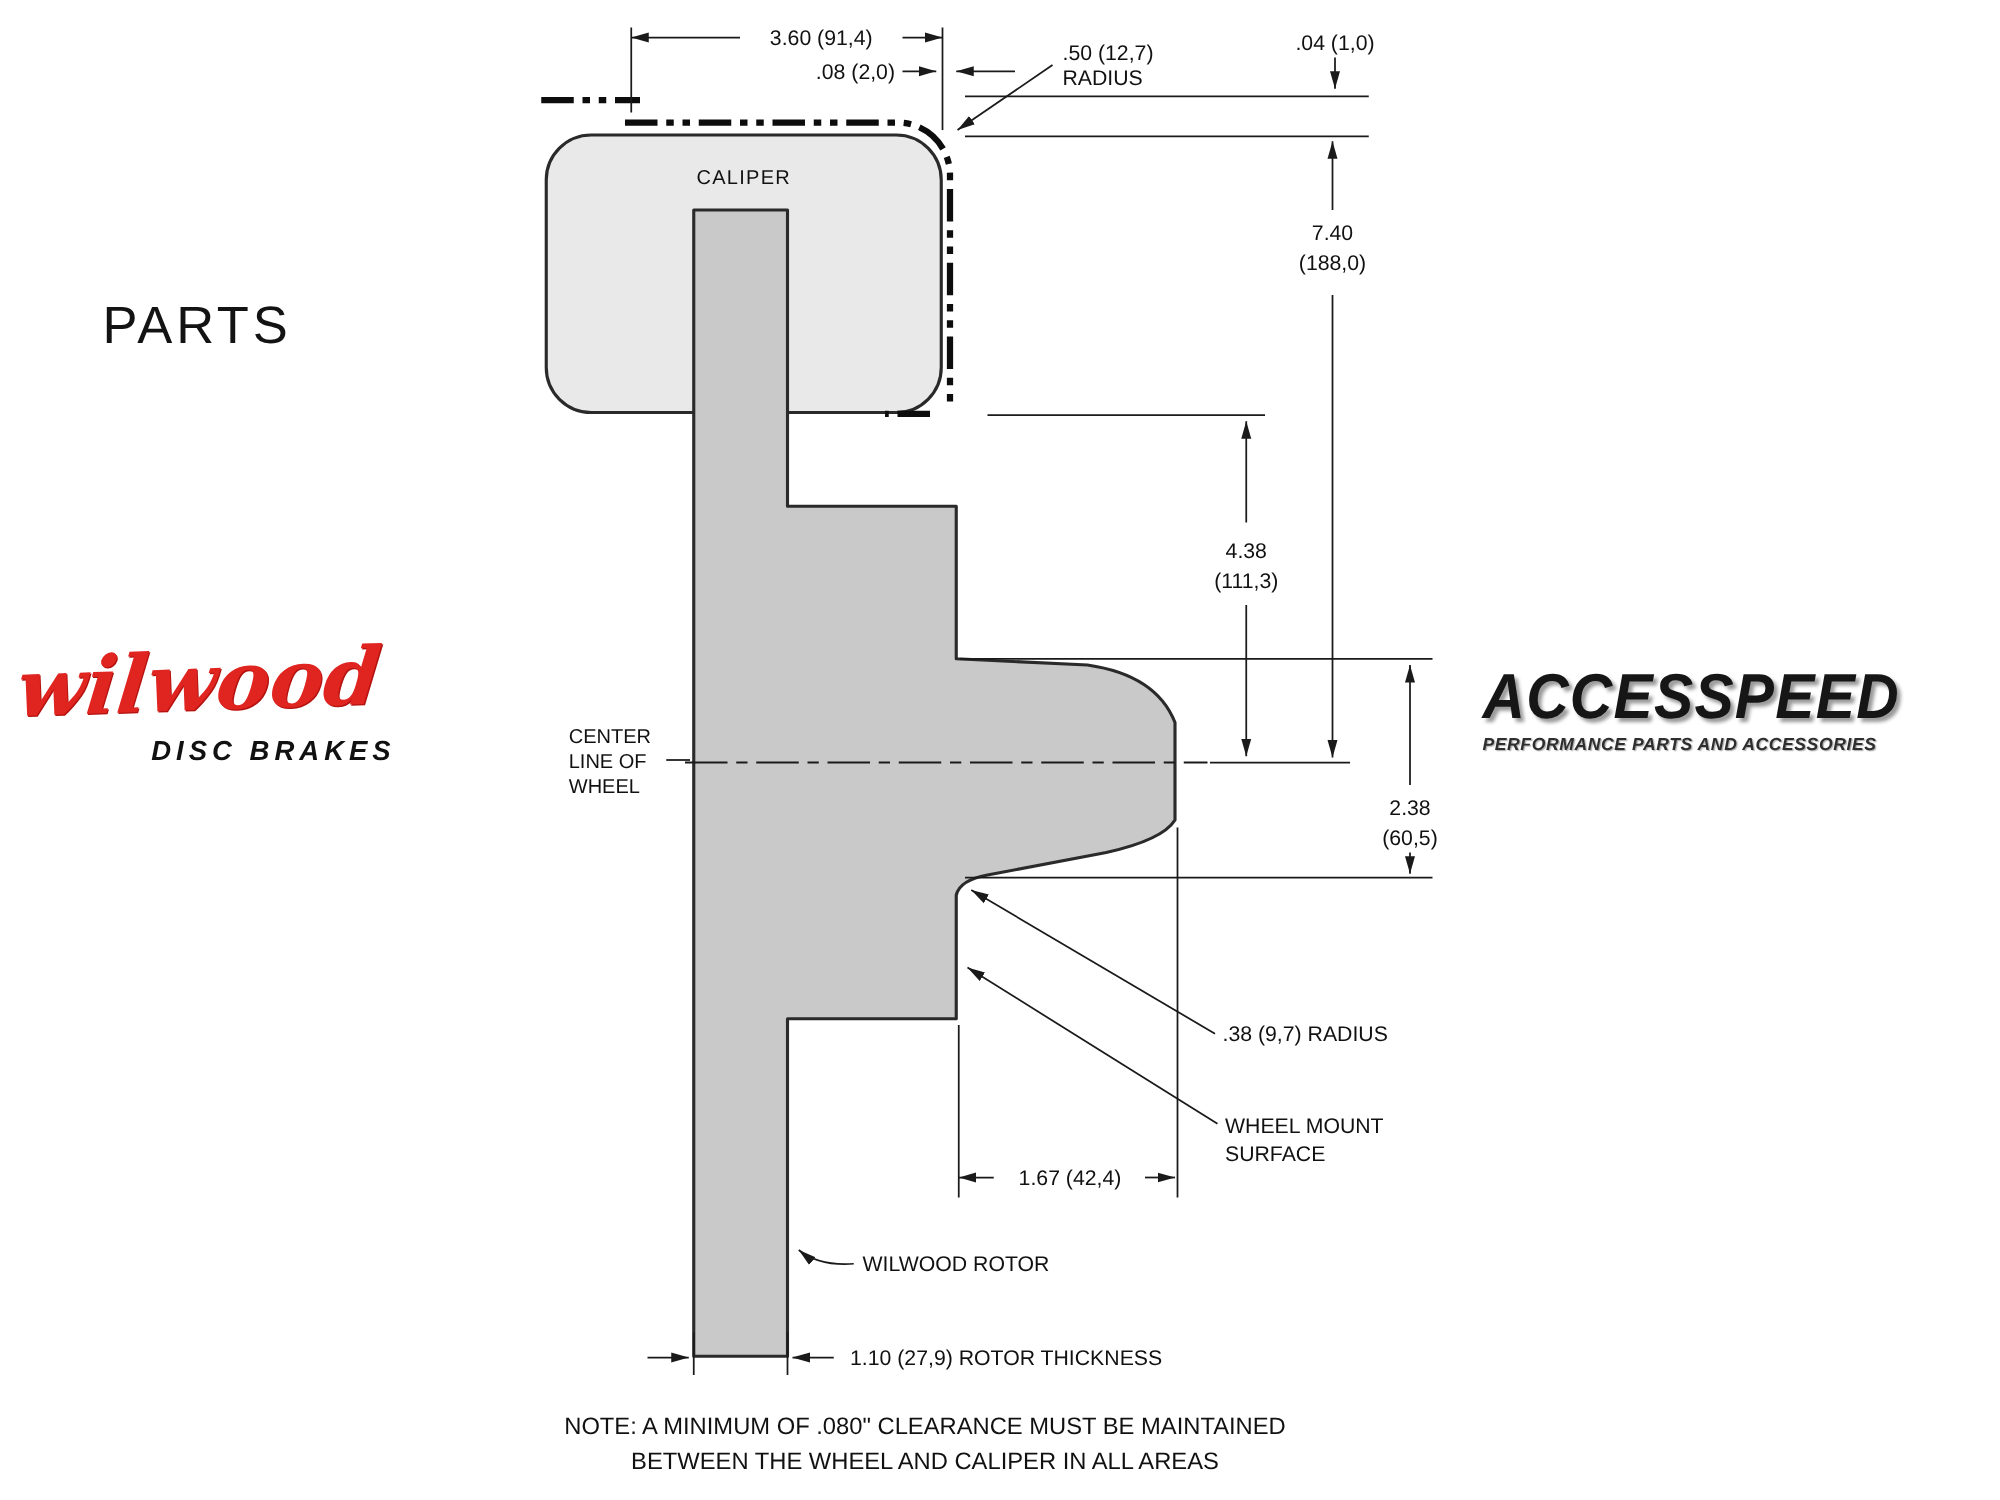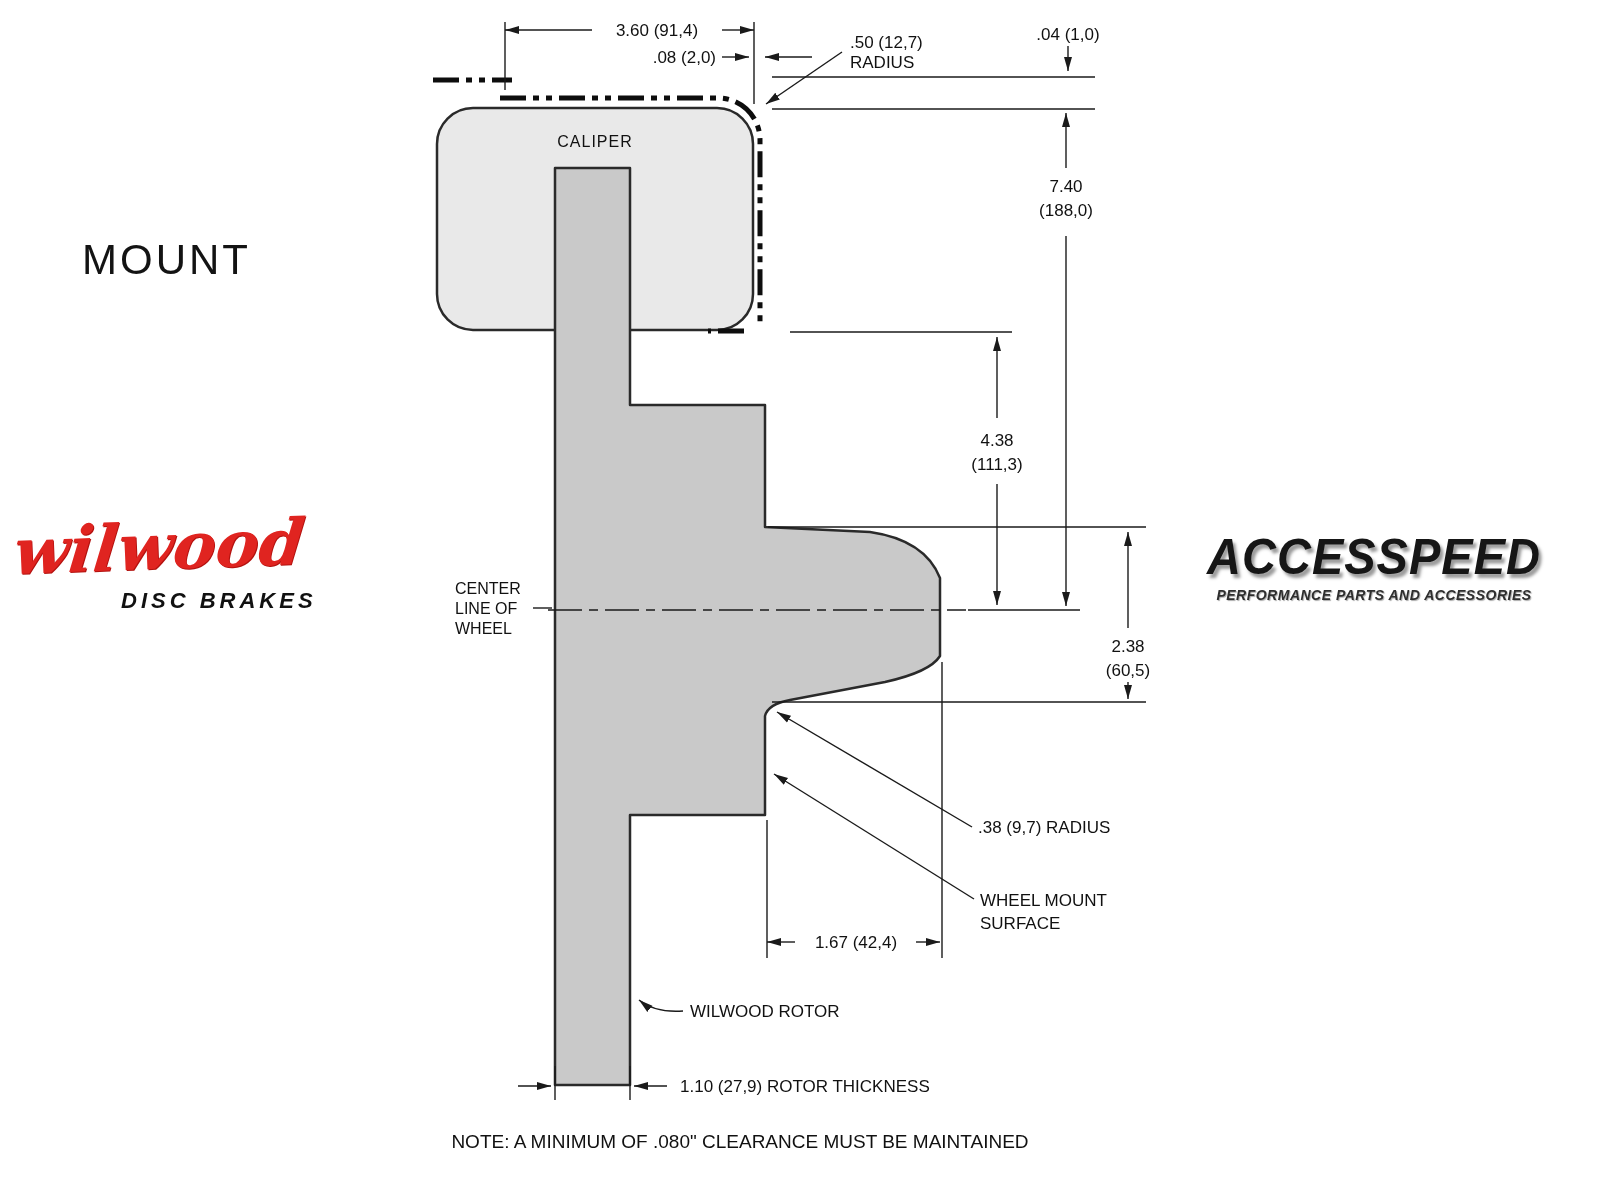--- a/index.html
+++ b/index.html
@@ -16,21 +16,21 @@
     font-family:"DejaVu Serif", serif;font-style:italic;font-weight:bold;
     font-size:64px;line-height:1;color:#e02420;
     transform:skewX(-8deg) rotate(-2deg);transform-origin:left center;
     text-shadow:1px 1px 0 #b3120f;
   }
   #wilwood-tagline{
     margin-left:107px;margin-top:4px;font-style:italic;font-weight:bold;
     font-size:22px;letter-spacing:4px;color:#111;
   }
   
-  #accesspeed-logo{left:1186px;top:533px;width:376px;text-align:center;}
+  #accesspeed-logo{left:1186px;top:533px;width:376px;text-align:left;}
   #accesspeed-name{
     font-style:italic;font-weight:bold;font-size:47px;line-height:1;
     letter-spacing:1px;color:#161616;text-shadow:3px 3px 3px #9a9a9a;
     transform:scaleY(1.08);
   }
   #accesspeed-tagline{
     margin-top:7px;font-style:italic;font-weight:bold;font-size:14px;
     letter-spacing:0.5px;color:#2e2e2e;text-shadow:1px 1px 1px #aaa;
   }
   
@@ -158,27 +158,28 @@
     <text class="dim-text" x="680" y="1092">1.10 (27,9) ROTOR THICKNESS</text>
   </g>
 
   <g>
     <text class="lbl-text" x="455" y="594">CENTER</text>
     <text class="lbl-text" x="455" y="614">LINE OF</text>
     <text class="lbl-text" x="455" y="634">WHEEL</text>
   </g>
 </svg>
 
-<div id="front-label" class="abs">MOUNT</div>
+<div id="front-label" class="abs">PARTS</div>
 
 <div id="wilwood-logo" class="abs">
   <div id="wilwood-name">wilwood</div>
   <div id="wilwood-tagline">DISC BRAKES</div>
 </div>
 
 <div id="accesspeed-logo" class="abs">
   <div id="accesspeed-name">ACCESSPEED</div>
   <div id="accesspeed-tagline">PERFORMANCE PARTS AND ACCESSORIES</div>
 </div>
 
 <div id="note-block" class="abs">
   <div>NOTE: A MINIMUM OF .080" CLEARANCE MUST BE MAINTAINED</div>
+  <div>BETWEEN THE WHEEL AND CALIPER IN ALL AREAS</div>
 </div>
 
 </body></html>

